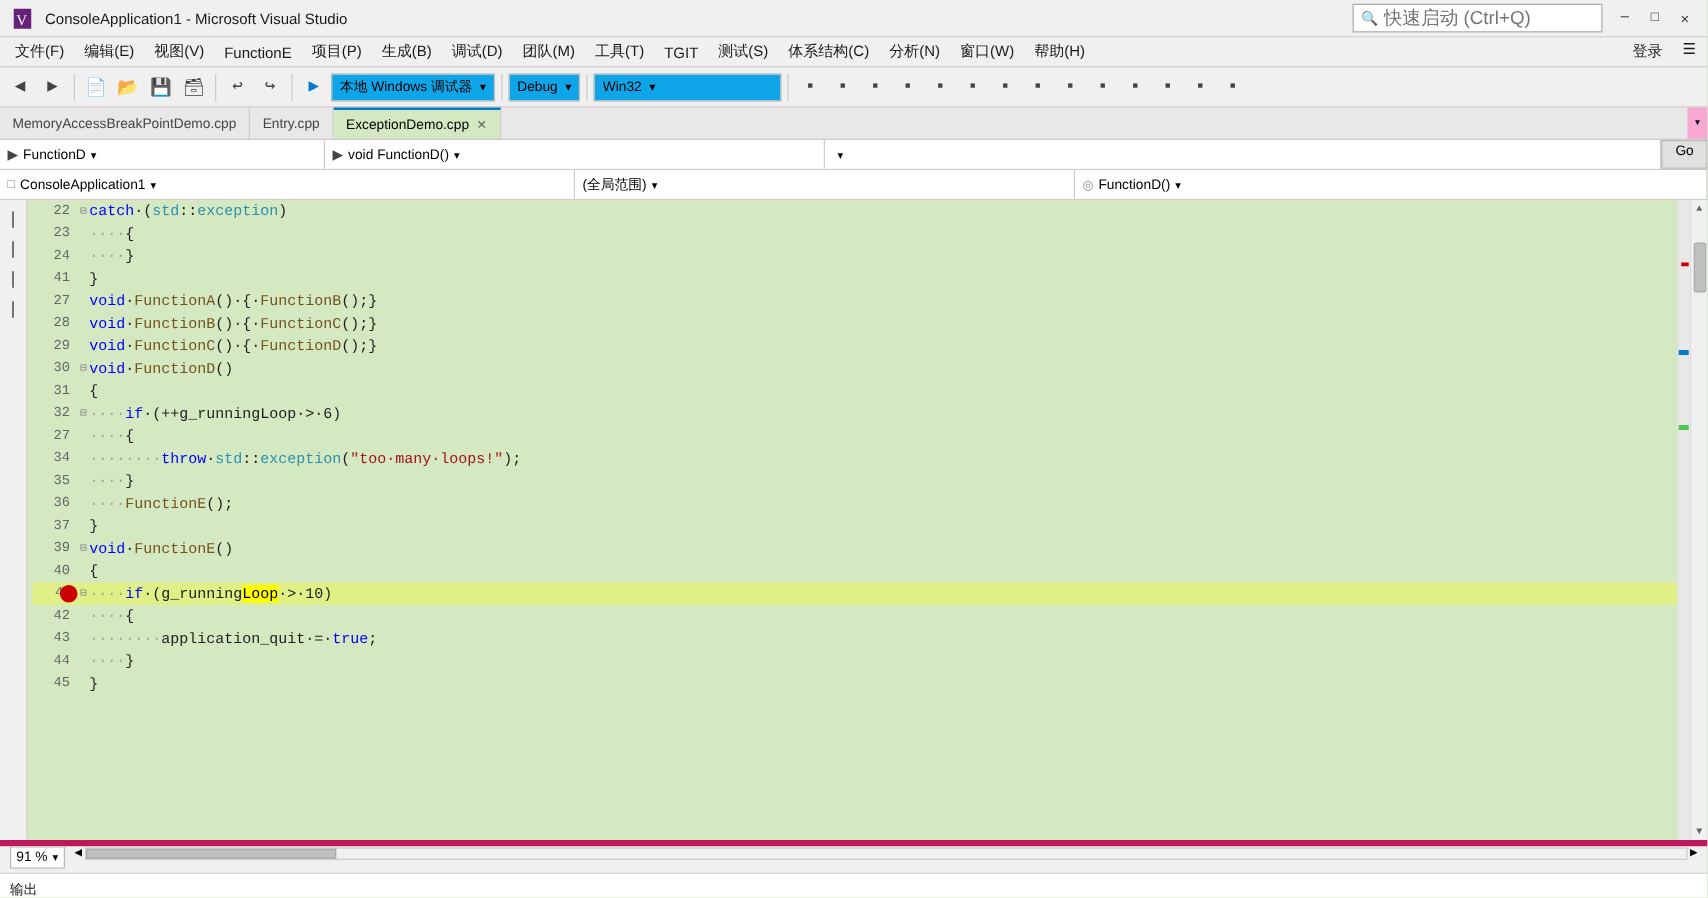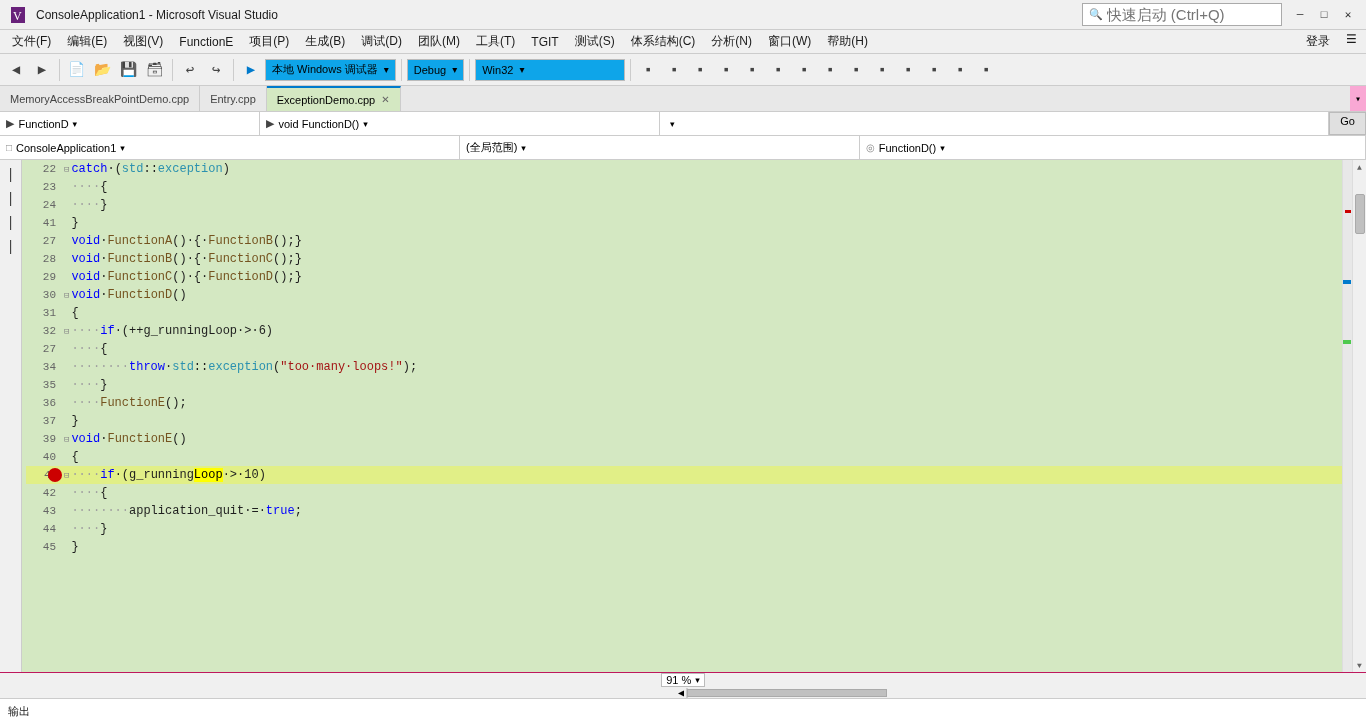--- a/index.html
+++ b/index.html
@@ -162,22 +162,22 @@
 
     
     #minimap {
       width: 10px; background: #e8e8e8; border-left: 1px solid #ddd;
       position: relative;
     }
     .minimap-marker { width: 6px; height: 3px; background: #007acc; position: absolute; right: 1px; }
 
     
     #bottom-bar {
-      display: flex; align-items: center; background: #f0f0f0; height: 26px;
-      border-top: 1px solid #be185d; padding: 0 8px; flex-direction: column;
+      display: flex; align-items: flex-start; background: #f0f0f0; height: 26px;
+      border-top: 5px solid #be185d; padding: 0 8px;
     }
     .zoom-select {
       display: flex; align-items: center; font-size: 11px; font-family: 'Segoe UI', sans-serif;
       cursor: pointer; border: 1px solid #bbb; background: white; padding: 0 4px; height: 18px;
     }
     .zoom-select:after { content: '▾'; margin-left: 4px; font-size: 9px; }
 
     
     #output-panel {
       background: white; border-top: 1px solid #ccc; height: 26px;

